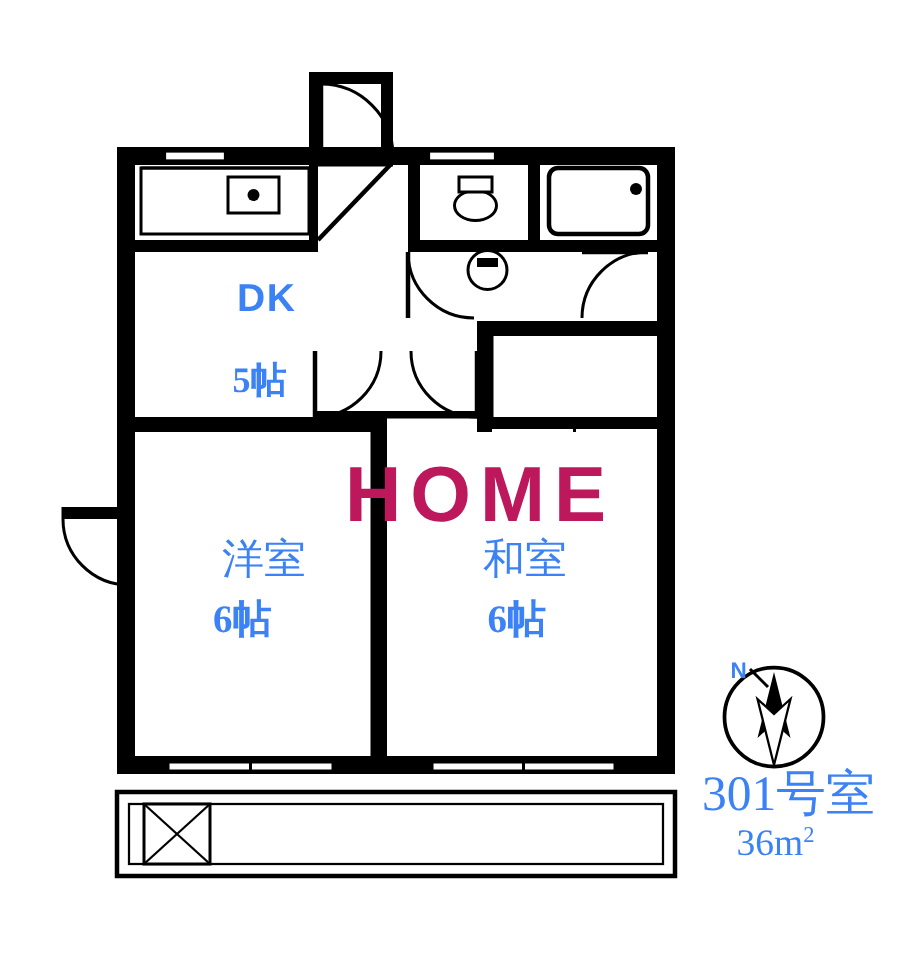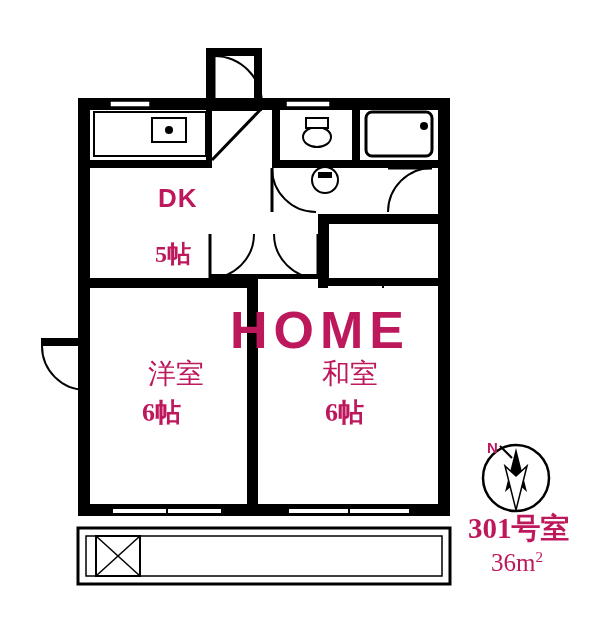--- a/index.html
+++ b/index.html
@@ -8,21 +8,21 @@
     background:#ffffff;
     font-family:"Liberation Serif", serif;
     position:relative;
     overflow:hidden;
   }
   #plan{
     position:absolute;left:0;top:0;width:614px;height:640px;
   }
   .lbl{
     position:absolute;
-    color:#be185d;
+    color:#3b82f6;
     font-family:"Liberation Serif", serif;
     white-space:nowrap;
     line-height:1;
   }
   .watermark{
     position:absolute;
     left:230px;top:300px;
     font-size:52px;
     color:#be185d;
     letter-spacing:6px;
@@ -30,21 +30,21 @@
     font-weight:bold;
     pointer-events:none;
   }
   
   .dk{left:158px;top:185px;font-size:26px;letter-spacing:1px;font-family:"Liberation Sans", sans-serif;font-weight:bold;}
   .dk-size{left:155px;top:226px;font-size:24px;font-weight:bold;margin-top:16px;}
   .yo{left:148px;top:360px;font-size:28px;font-weight:normal;}
   .yo-size{left:142px;top:400px;font-size:26px;font-weight:bold;}
   .wa{left:322px;top:360px;font-size:28px;font-weight:normal;}
   .wa-size{left:325px;top:400px;font-size:26px;font-weight:bold;}
-  .roomno{left:468px;top:514px;font-size:29px;font-weight:bold;}
+  .roomno{left:468px;top:514px;font-size:33px;font-weight:normal;}
   .area{left:491px;top:550px;font-size:25px;font-weight:normal;text-align:right;}
   .area sup{font-size:15px;vertical-align:super;}
   .north-n{left:487px;top:440px;font-size:15px;font-weight:bold;font-family:"Liberation Sans", sans-serif;}
 </style>
 </head>
 <body>
 
 <svg id="plan" viewBox="0 0 614 640" xmlns="http://www.w3.org/2000/svg">
 
   <g fill="#000000">

